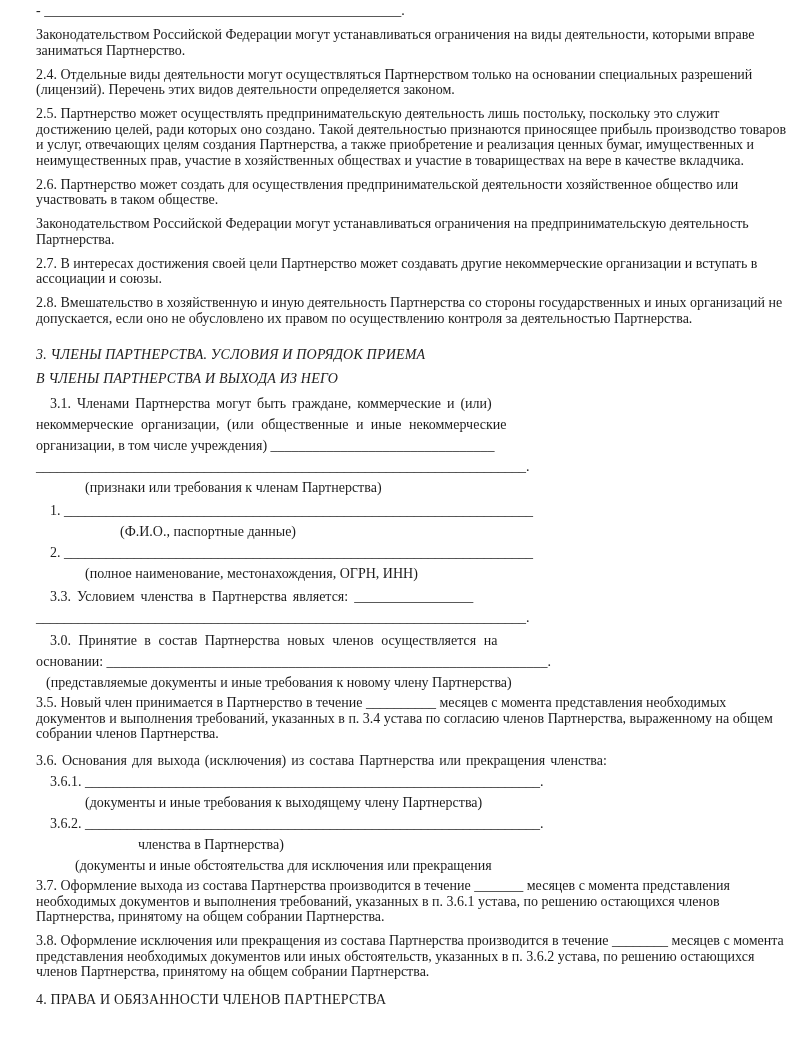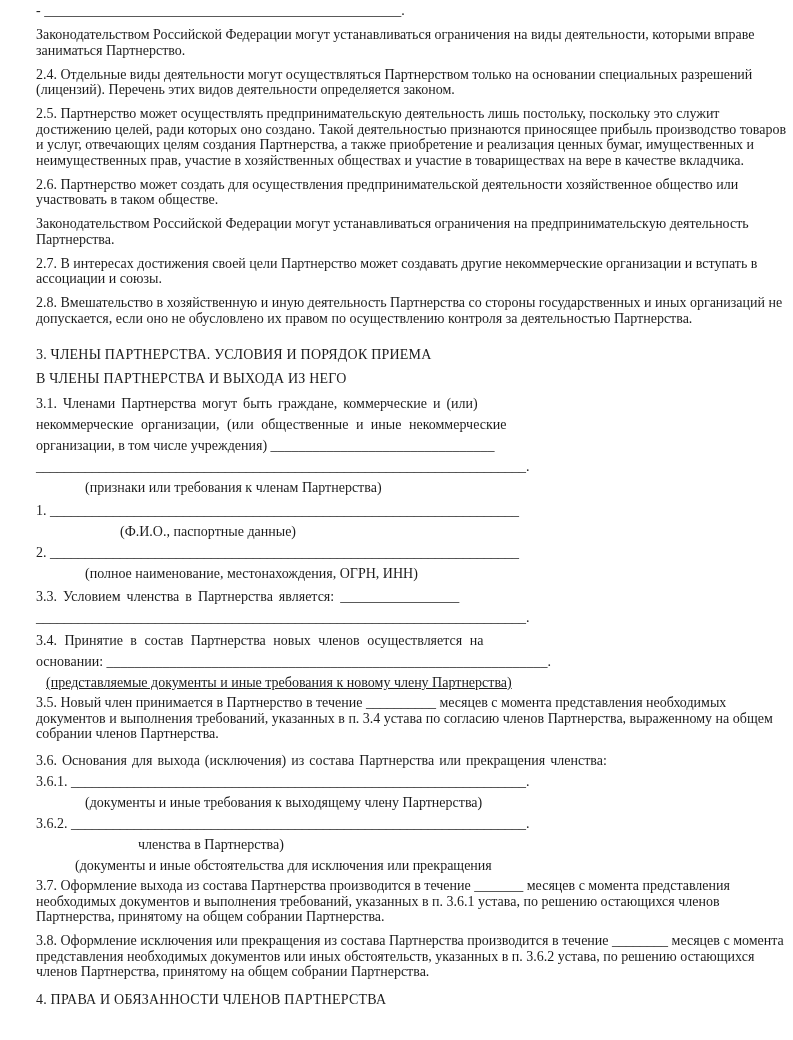--- a/index.html
+++ b/index.html
@@ -25,35 +25,36 @@
     text-align: left;
   }
   .heading {
     line-height: 24px;
     margin: 0;
     text-align: left;
     letter-spacing: 0.2px;
   }
   .headings {
     margin: 17px 0 2px 0;
+    font-style: italic;
   }
   .fill {
     line-height: 21px;
     margin: 0;
     white-space: nowrap;
   }
   .fill-block {
     margin: 0 0 2px 0;
   }
-  .ind-sub  { }
+  .ind-sub  { margin-left: 14px; }
   .ind-cap  { margin-left: 49px; }
   .ind-cap2 { margin-left: 84px; }
   .ind-cap3 { margin-left: 39px; }
   .ind-cap4 { margin-left: 102px; }
-  .ind-cap5 { margin-left: 10px; text-decoration: underline; }
+  .ind-cap5 { margin-left: 10px; }
   .ws1 { word-spacing: 1.5px; }
   .ws2 { word-spacing: 2.5px; }
   .ws4 { word-spacing: 4px; }
 </style>
 </head>
 <body>
 
 <div class="page">
 
   <div class="para">- ___________________________________________________.</div>
@@ -91,21 +92,21 @@
     <div class="fill ind-sub">2. ___________________________________________________________________</div>
     <div class="fill ind-cap">(полное наименование, местонахождения, ОГРН, ИНН)</div>
   </div>
 
   <div class="fill-block">
     <div class="fill ind-sub ws2">3.3. Условием членства в Партнерства является: _________________</div>
     <div class="fill">______________________________________________________________________.</div>
   </div>
 
   <div class="fill-block">
-    <div class="fill ind-sub ws4">3.4. Принятие в состав Партнерства новых членов осуществляется на</div>
+    <div class="fill ind-sub ws4">3.0. Принятие в состав Партнерства новых членов осуществляется на</div>
     <div class="fill">основании: _______________________________________________________________.</div>
     <div class="fill ind-cap5">(представляемые документы и иные требования к новому члену Партнерства)</div>
   </div>
 
   <div class="para">3.5. Новый член принимается в Партнерство в течение __________ месяцев с момента представления необходимых документов и выполнения требований, указанных в п. 3.4 устава по согласию членов Партнерства, выраженному на общем собрании членов Партнерства.</div>
 
   <div class="fill-block">
     <div class="fill ws1">3.6. Основания для выхода (исключения) из состава Партнерства или прекращения членства:</div>
     <div class="fill ind-sub">3.6.1. _________________________________________________________________.</div>
     <div class="fill ind-cap">(документы и иные требования к выходящему члену Партнерства)</div>

